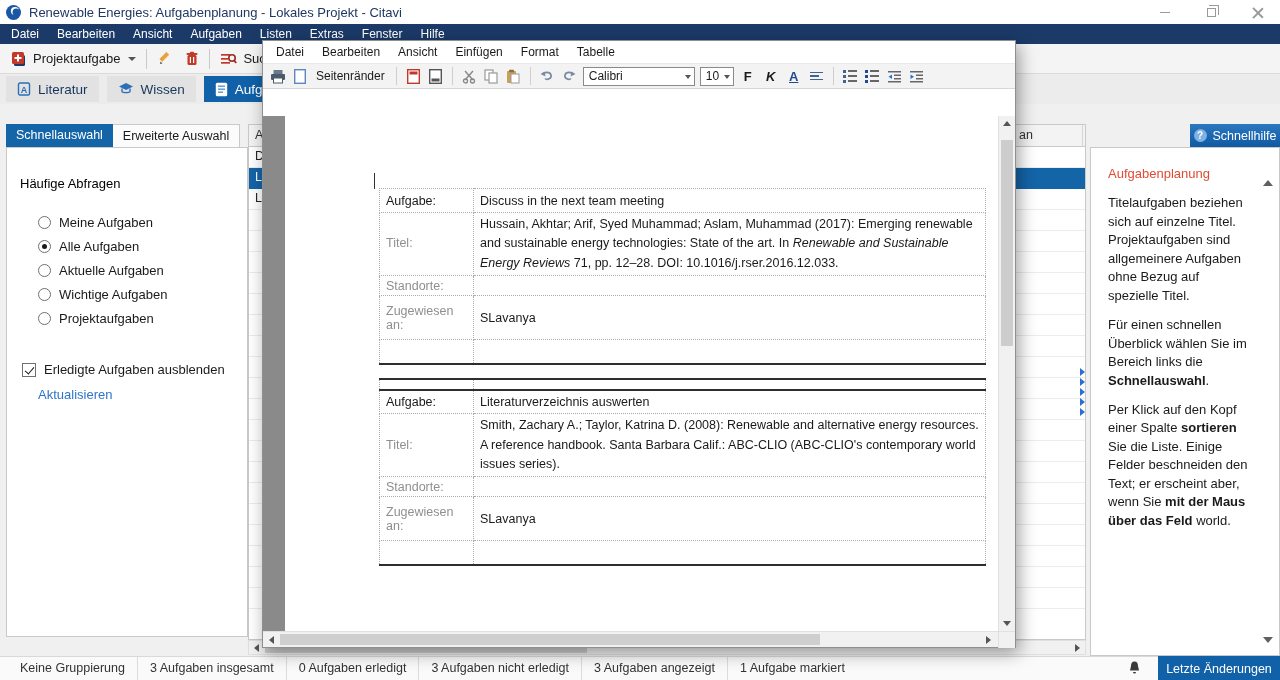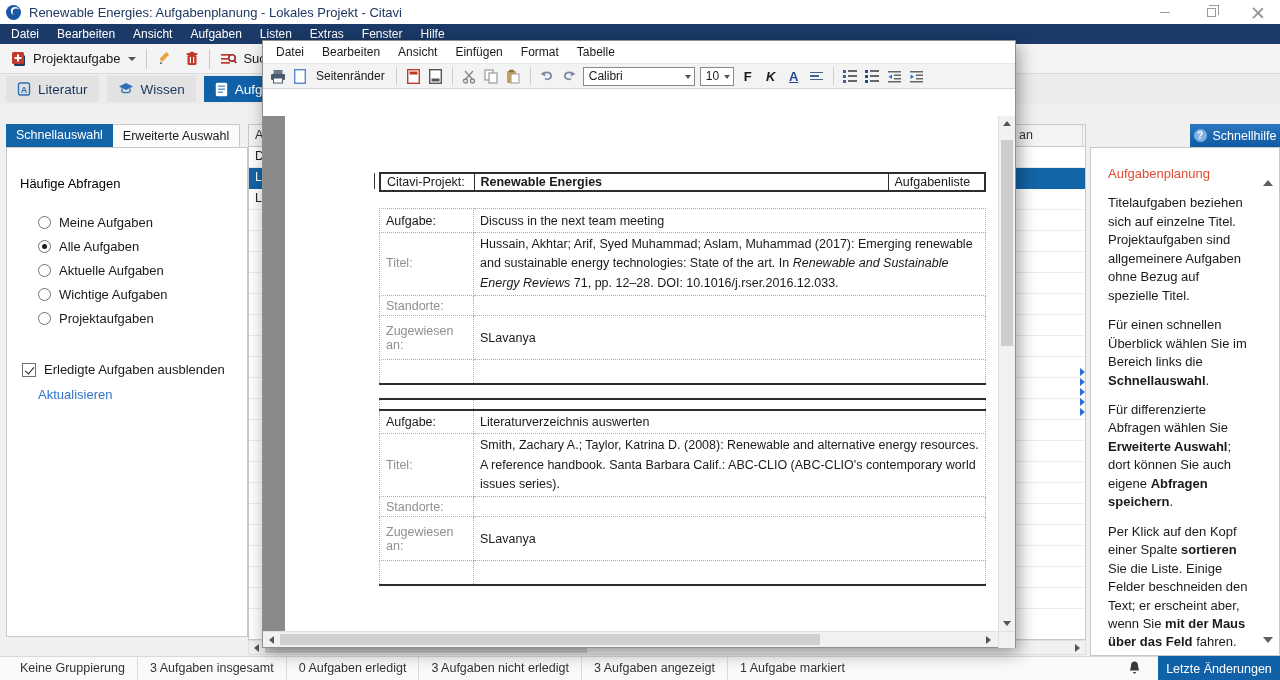--- a/index.html
+++ b/index.html
@@ -346,22 +346,21 @@
 
   <div class="helppane">
     <div class="help-btn">
       <span class="q-icon">?</span>
       <span>Schnellhilfe</span>
     </div>
     <div class="help-body">
       <div class="help-title">Aufgabenplanung</div>
       <div class="help-p"><span>Titelaufgaben beziehen sich auf einzelne Titel. Projektaufgaben sind allgemeinere Aufgaben ohne Bezug auf spezielle Titel.</span></div>
       <div class="help-p"><span>Für einen schnellen Überblick wählen Sie im Bereich links die </span><span style="font-weight: bold;">Schnellauswahl</span><span>.</span></div>
-      <div class="help-p"><span>Für differenzierte Abfragen wählen Sie </span><span style="font-weight: bold;">Erweiterte Auswahl</span><span>; dort können Sie auch eigene </span><span style="font-weight: bold;">Abfragen speichern</span><span>.</span></div>
-      <div class="help-p"><span>Per Klick auf den Kopf einer Spalte </span><span style="font-weight: bold;">sortieren</span><span> Sie die Liste. Einige Felder beschneiden den Text; er erscheint aber, wenn Sie </span><span style="font-weight: bold;">mit der Maus über das Feld</span><span> fahren.</span></div>
+      <div class="help-p"><span>Per Klick auf den Kopf einer Spalte </span><span style="font-weight: bold;">sortieren</span><span> Sie die Liste. Einige Felder beschneiden den Text; er erscheint aber, wenn Sie </span><span style="font-weight: bold;">mit der Maus über das Feld</span><span> world.</span></div>
 
       <span class="hp-up"></span>
       <span class="hp-down"></span>
     </div>
   </div>
 
   <div class="main-hscroll">
     <span class="hs-arrow left"></span>
     <span class="mhs-thumb"></span>
     <span class="hs-arrow right"></span>
@@ -533,25 +532,20 @@
       </span>
     </div>
 
     <div class="dlg-preview">
       <div class="page">
         <div class="doc">
           <span class="caret-bar"></span>
 
           <table class="meta">
             <tbody>
-                <tr>
-              <td class="c1">Citavi-Projekt:</td>
-              <td class="bold">Renewable Energies</td>
-              <td class="c3">Aufgabenliste</td>
-            </tr>
           </tbody>
             </table>
 
           <table class="task-tbl">
             <tbody>
                 <tr>
               <td class="lbl dark h-task">Aufgabe:</td>
               <td class="val h-task">Discuss in the next team meeting</td>
             </tr>
             <tr>

